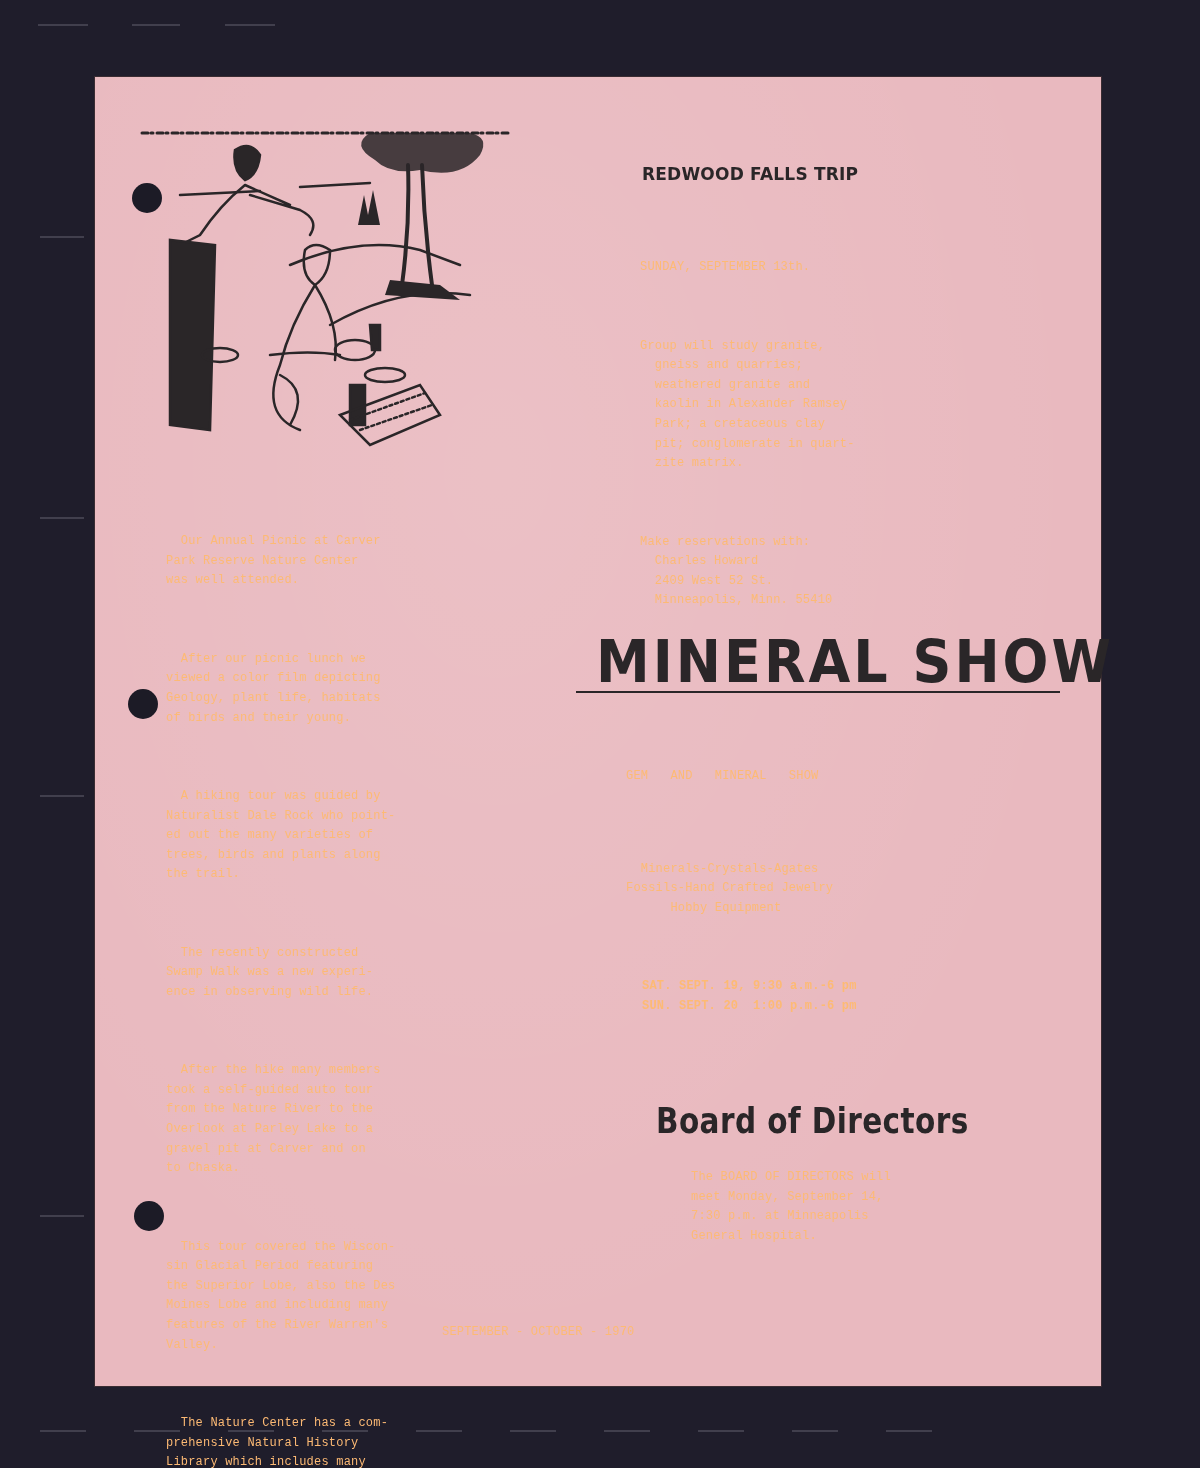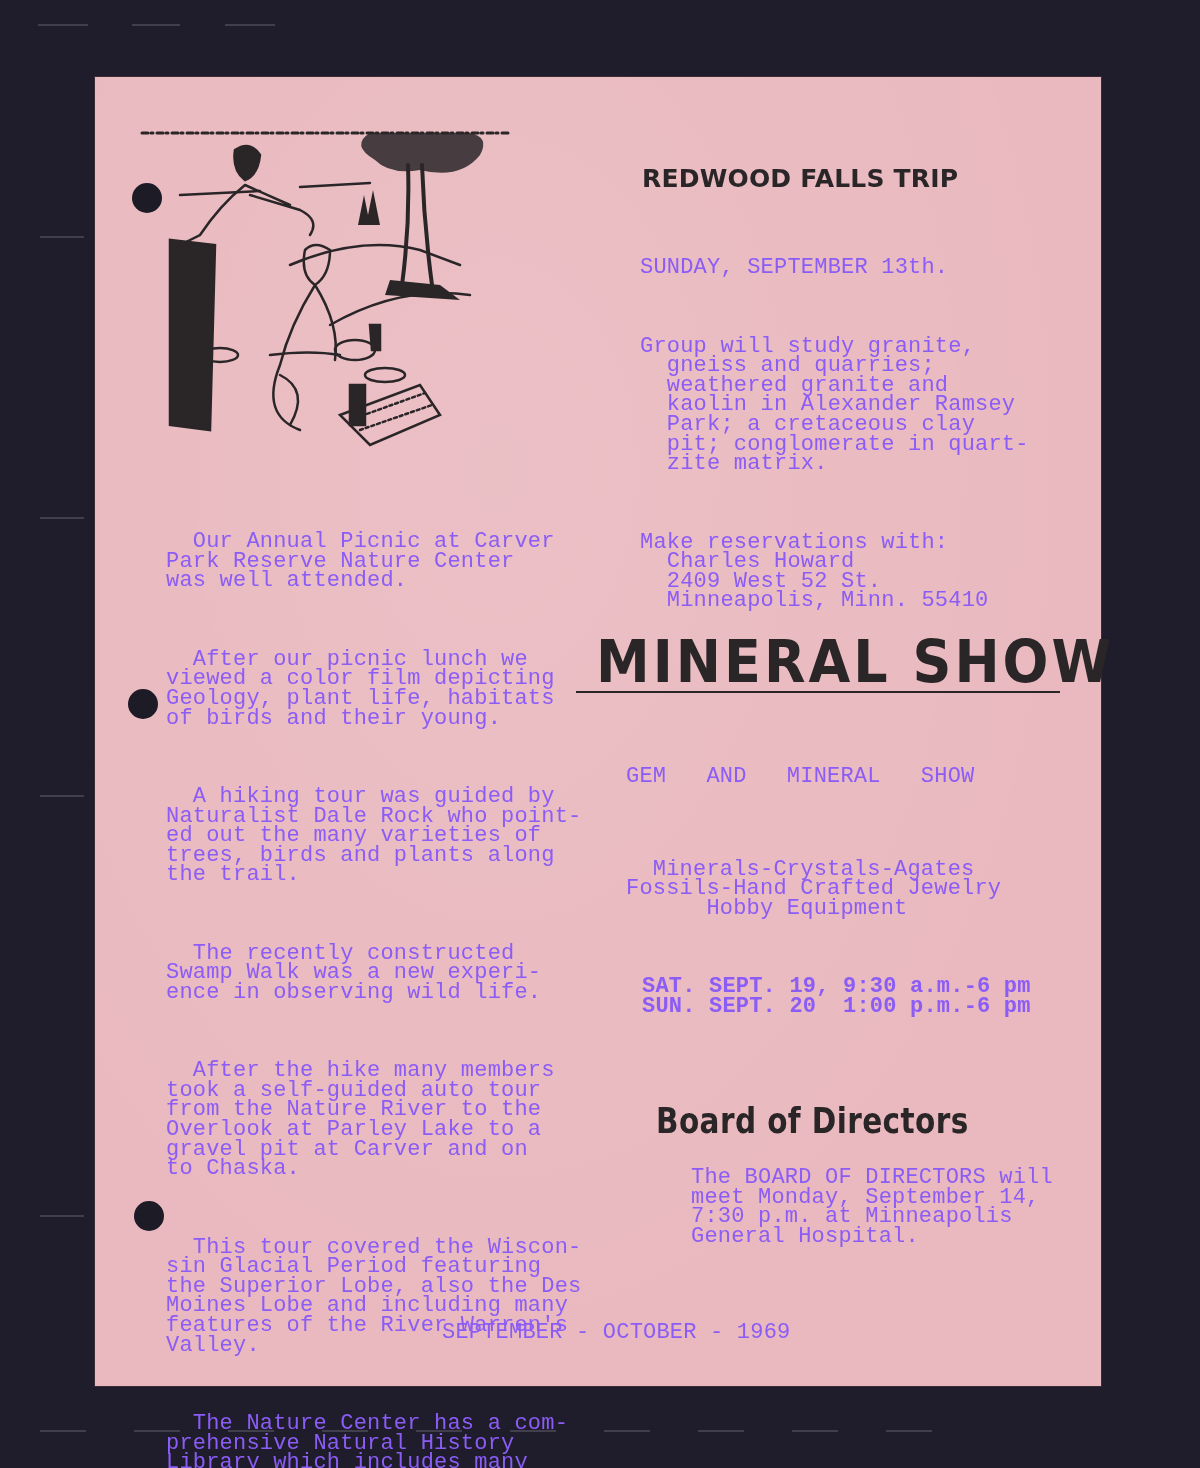--- a/index.html
+++ b/index.html
@@ -15,21 +15,21 @@
     position: absolute; left: 95px; top: 77px; width: 1006px; height: 1309px;
     background: #e9b9bf;
     background-image: radial-gradient(ellipse at 40% 30%, rgba(255,255,255,.10), rgba(0,0,0,0) 70%);
     box-shadow: 0 0 0 1px #3a2c32;
   }
   .hole {
     position: absolute; width: 30px; height: 30px; border-radius: 50%;
     background: #1c1b26;
   }
   .typed {
-    position: absolute; color: #8b5cf6; font-size: 22px; line-height: 19.6px;
+    position: absolute; color: #fdba74; font-size: 12px; line-height: 19.6px;
     white-space: pre; letter-spacing: .2px;
   }
   .para { margin: 0 0 19.6px 0; }
   .indent { padding-left: 22px; margin-top: 14px; }
   .heading-sans {
     position: absolute; font-family: "DejaVu Sans", "Liberation Sans", sans-serif;
     font-weight: bold; color: #2a2628;
   }
   .rule { position: absolute; height: 2px; background: #2a2628; }
   .illus { position: absolute; left: 140px; top: 125px; width: 380px; height: 325px; }
@@ -121,21 +121,21 @@
 the Superior Lobe, also the Des
 Moines Lobe and including many
 features of the River Warren's
 Valley.</div>
   <div class="para">  The Nature Center has a com-
 prehensive Natural History
 Library which includes many
 books on Geology.</div>
 </div>
 
-<div class="heading-sans" style="left:642px;top:164px;font-size:25px;letter-spacing:.2px;font-weight:600;">REDWOOD FALLS TRIP</div>
+<div class="heading-sans" style="left:642px;top:164px;font-size:17px;letter-spacing:.2px;font-weight:600;">REDWOOD FALLS TRIP</div>
 <div class="typed" style="left:640px;top:219px;">
   <div class="para">SUNDAY, SEPTEMBER 13th.</div>
   <div class="para">Group will study granite,
   gneiss and quarries;
   weathered granite and
   kaolin in Alexander Ramsey
   Park; a cretaceous clay
   pit; conglomerate in quart-
   zite matrix.</div>
   <div class="para">Make reservations with:
@@ -154,13 +154,13 @@
   <div class="para" style="font-weight:bold;margin-left:16px;">SAT. SEPT. 19, 9:30 a.m.-6 pm
 SUN. SEPT. 20  1:00 p.m.-6 pm</div>
 </div>
 
 <div class="heading-sans" style="left:656px;top:1100px;font-size:36px;letter-spacing:.5px;transform:scaleX(.82);transform-origin:top left;">Board of Directors</div>
 <div class="typed" style="left:643px;top:1168px;margin-left:48px;">The BOARD OF DIRECTORS will
 meet Monday, September 14,
 7:30 p.m. at Minneapolis
 General Hospital.</div>
 
-<div class="typed" style="left:442px;top:1323px;">SEPTEMBER - OCTOBER - 1969</div>
+<div class="typed" style="left:442px;top:1323px;">SEPTEMBER - OCTOBER - 1970</div>
 
 </body></html>

